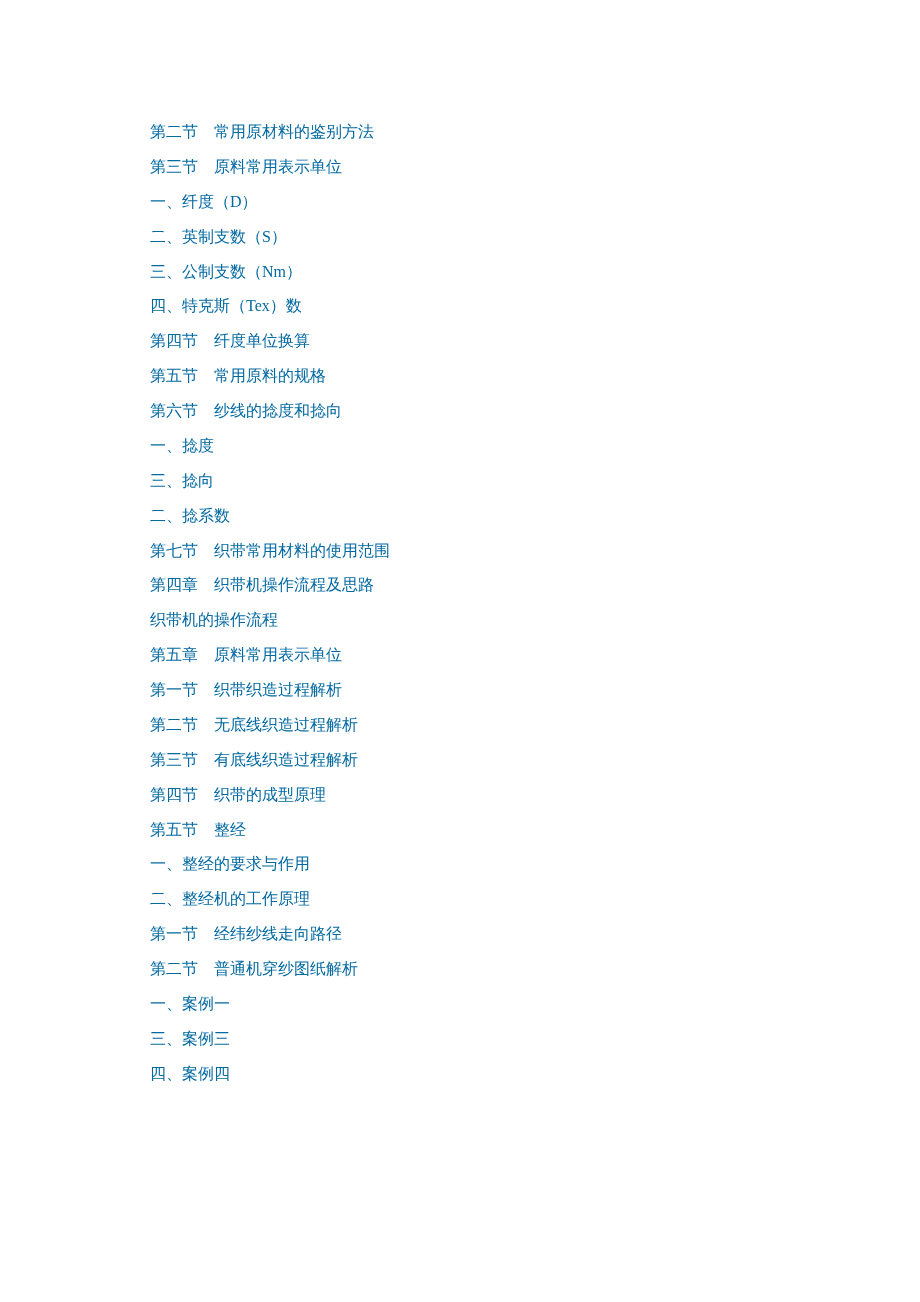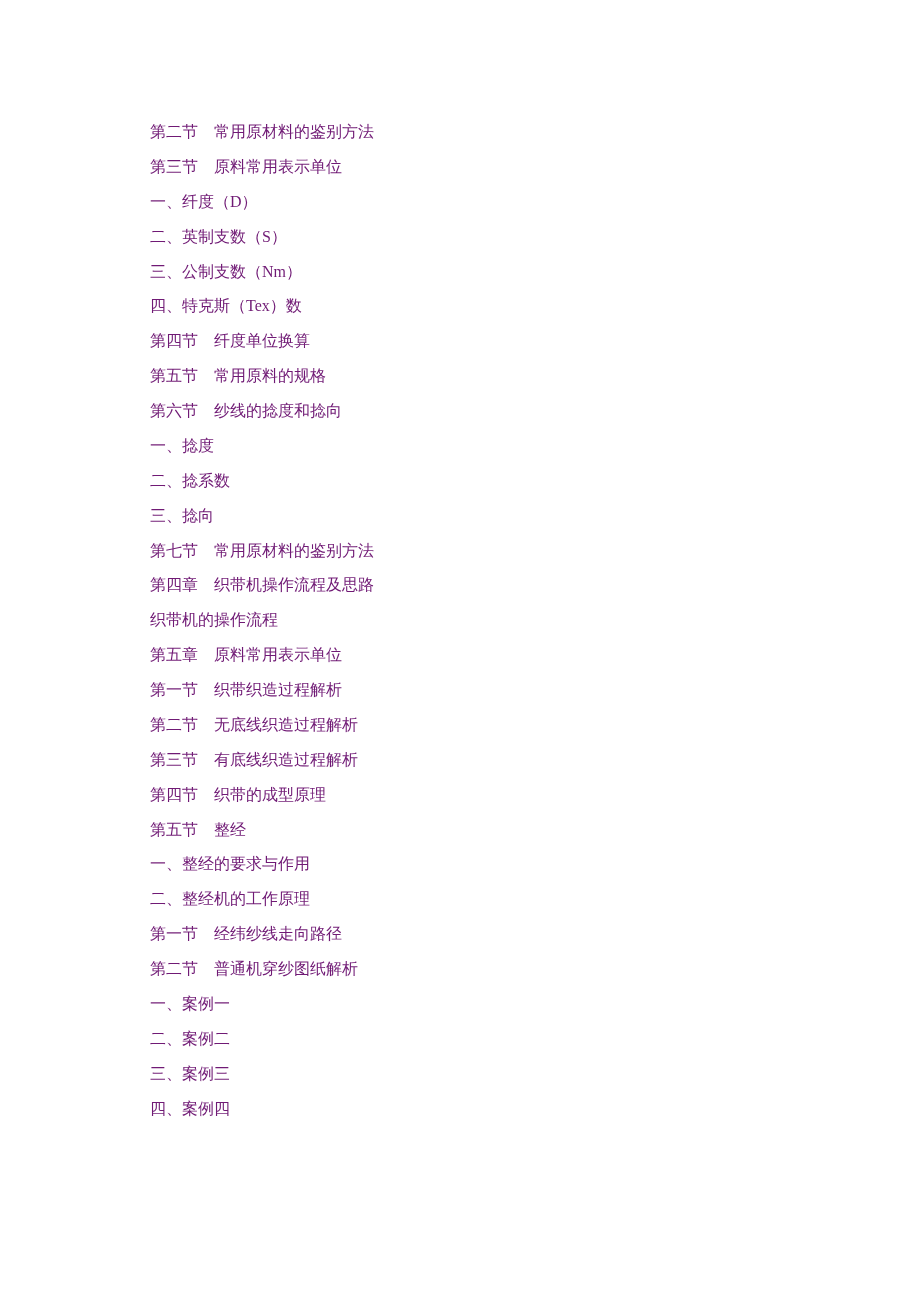--- a/index.html
+++ b/index.html
@@ -9,51 +9,50 @@
     }
     body {
       background: #ffffff;
       font-family: "SimSun", "宋体", serif;
       width: 920px;
       height: 1302px;
       padding: 115px 150px 60px 150px;
     }
     .toc-line {
       font-size: 16px;
-      color: #701a75;
+      color: #0369a1;
       line-height: 2.18;
       white-space: nowrap;
     }
   </style>
 </head>
 <body>
 
 <div>
   <div class="toc-line">第二节　常用原材料的鉴别方法</div>
   <div class="toc-line">第三节　原料常用表示单位</div>
   <div class="toc-line">一、纤度（D）</div>
   <div class="toc-line">二、英制支数（S）</div>
   <div class="toc-line">三、公制支数（Nm）</div>
   <div class="toc-line">四、特克斯（Tex）数</div>
   <div class="toc-line">第四节　纤度单位换算</div>
   <div class="toc-line">第五节　常用原料的规格</div>
   <div class="toc-line">第六节　纱线的捻度和捻向</div>
   <div class="toc-line">一、捻度</div>
+  <div class="toc-line">三、捻向</div>
   <div class="toc-line">二、捻系数</div>
-  <div class="toc-line">三、捻向</div>
-  <div class="toc-line">第七节　常用原材料的鉴别方法</div>
+  <div class="toc-line">第七节　织带常用材料的使用范围</div>
   <div class="toc-line">第四章　织带机操作流程及思路</div>
   <div class="toc-line">织带机的操作流程</div>
   <div class="toc-line">第五章　原料常用表示单位</div>
   <div class="toc-line">第一节　织带织造过程解析</div>
   <div class="toc-line">第二节　无底线织造过程解析</div>
   <div class="toc-line">第三节　有底线织造过程解析</div>
   <div class="toc-line">第四节　织带的成型原理</div>
   <div class="toc-line">第五节　整经</div>
   <div class="toc-line">一、整经的要求与作用</div>
   <div class="toc-line">二、整经机的工作原理</div>
   <div class="toc-line">第一节　经纬纱线走向路径</div>
   <div class="toc-line">第二节　普通机穿纱图纸解析</div>
   <div class="toc-line">一、案例一</div>
-  <div class="toc-line">二、案例二</div>
   <div class="toc-line">三、案例三</div>
   <div class="toc-line">四、案例四</div>
 </div>
 
 </body></html>

